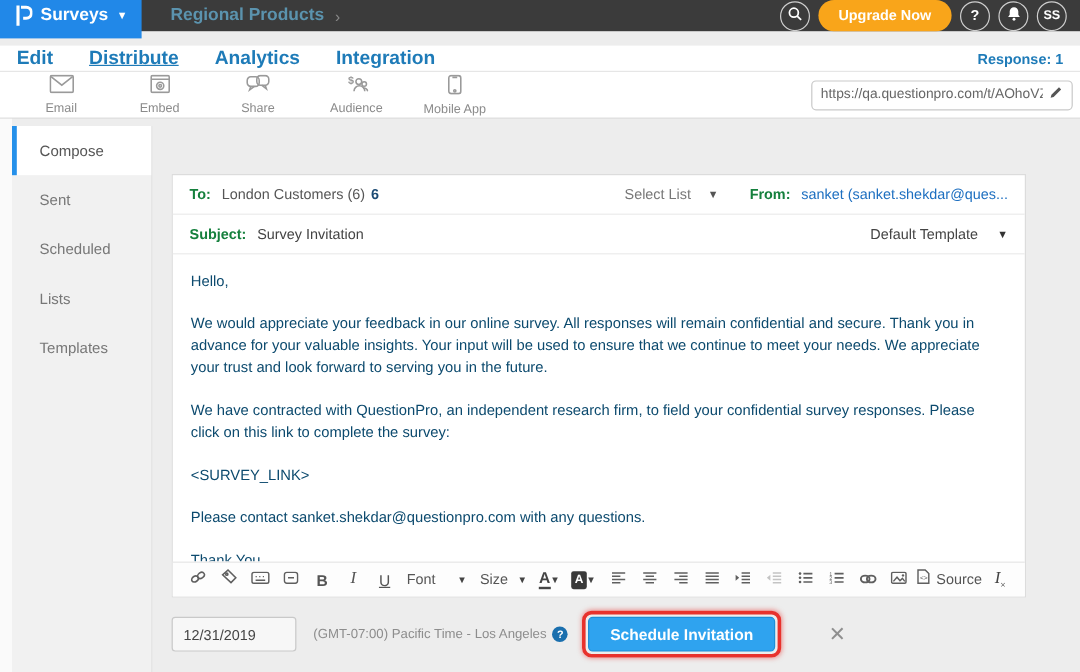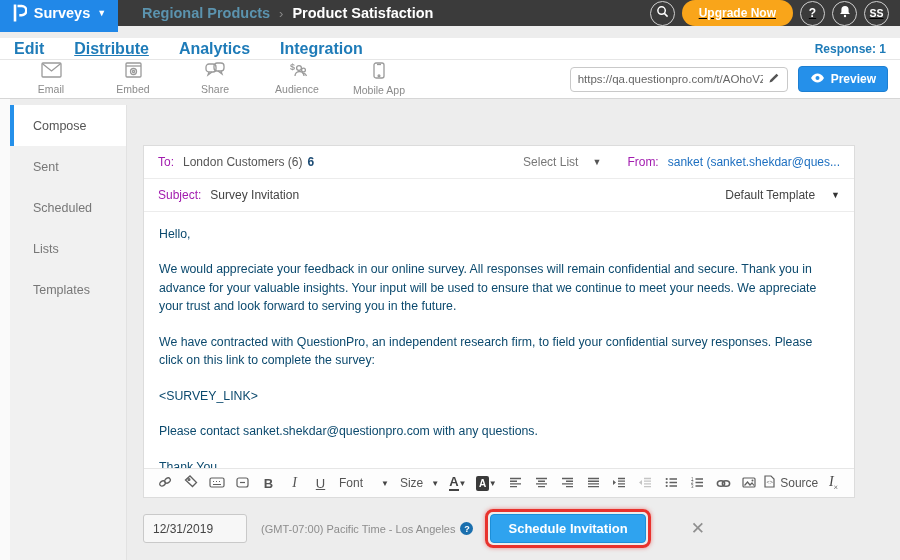--- a/index.html
+++ b/index.html
@@ -9,21 +9,21 @@
   
   .header { position:absolute; top:0; left:0; right:0; height:26px; background:#3b3b3b; display:flex; align-items:center; }
   .logo-block { height:38px; width:118px; background:#2188e8; display:flex; align-items:center; justify-content:center; gap:7px; cursor:pointer; }
   .logo-glyph { display:flex; align-items:center; }
   .logo-block .prod { color:#fff; font-size:14.5px; font-weight:600; }
   .caret { font-size:9px; color:#fff; }
   .breadcrumb { display:flex; align-items:center; gap:9px; margin-left:24px; font-size:14.5px; }
   .crumb-parent { color:#5b93ae; font-weight:600; }
   .crumb-sep { color:#8a8a8a; font-size:13px; }
   .crumb-current { color:#ffffff; font-weight:600; }
-  .header-right { margin-left:auto; display:flex; align-items:center; gap:7px; padding-right:11px;text-decoration:underline; }
+  .header-right { margin-left:auto; display:flex; align-items:center; gap:7px; padding-right:11px; }
   .circle-btn { width:25px; height:25px; border:1.5px solid #cfcfcf; border-radius:50%; display:flex; align-items:center; justify-content:center; color:#fff; font-size:12px; font-weight:700; cursor:pointer; background:transparent; }
   .upgrade-btn { background:#f9a51a; color:#fff; font-weight:700; font-size:12px; border:none; border-radius:14px; padding:6px 17px; cursor:pointer; }
 
   
   .subnav { position:absolute; top:38px; left:0; right:0; height:22px; background:#fff; border-bottom:1px solid #e6e6e6; display:flex; align-items:center; padding:0 14px; gap:30px; }
   .subnav a { font-size:16px; font-weight:700; color:#1e7bb8; text-decoration:none; cursor:pointer; }
   .subnav a.active { text-decoration:underline; }
   .response { margin-left:auto; font-size:12px; font-weight:700; color:#1e7bb8; }
 
   
@@ -40,21 +40,21 @@
   
   .main { position:absolute; top:99px; left:0; right:0; bottom:0; background:#ededed; }
   .left-gutter { position:absolute; left:0; top:0; width:10px; bottom:0; background:#fafafa; }
   .sidebar { position:absolute; left:10px; top:6px; width:117px; bottom:0; background:#f1f1f1; border-right:1px solid #e2e2e2; }
   .side-item { height:41px; display:flex; align-items:center; padding-left:19px; font-size:12.5px; color:#777; cursor:pointer; border-left:4px solid transparent; }
   .side-item.active { background:#fff; border-left:4px solid #2590ea; color:#555; }
 
   
   .panel { position:absolute; left:143px; top:46px; width:712px; height:353px; background:#fff; border:1px solid #dcdcdc; display:flex; flex-direction:column; }
   .row { height:33px; min-height:33px; border-bottom:1px solid #ececec; display:flex; align-items:center; padding:0 14px; font-size:12px; }
-  .lbl { color:#a21caf; margin-right:9px; }
+  .lbl { color:#15803d; margin-right:9px;font-weight:bold; }
   .to-value { color:#555; }
   .to-count { color:#1b4a73; font-weight:700; margin-left:5px; }
   .select-list { margin-left:auto; color:#777; display:flex; align-items:center; gap:14px; cursor:pointer; }
   .select-list .caret { color:#555; }
   .from-group { display:flex; align-items:center; margin-left:26px; }
   .from-value { color:#1d6fc0; white-space:nowrap; }
   .subject-value { color:#444; }
   .template-dd { margin-left:auto; color:#444; display:flex; align-items:center; gap:16px; cursor:pointer; }
   .template-dd .caret { color:#333; }
   .body-area { flex:1; padding:13px 15px; font-size:12.3px; color:#0c4a6e; line-height:1.5; overflow:hidden; cursor:text; }
@@ -99,21 +99,20 @@
           <path d="M3 1.5 V18.5" stroke="#fff" stroke-width="2.6"></path>
           <path d="M5.5 3 h4.2 a4.6 4.6 0 0 1 0 9.2 h-2.4" stroke="#fff" stroke-width="2.6" fill="none"></path>
         </svg>
       </span>
       <span class="prod">Surveys</span>
       <span class="caret">▼</span>
     </div>
     <div class="breadcrumb">
       <span class="crumb-parent">Regional Products</span>
       <span class="crumb-sep">›</span>
-      <span class="crumb-current">Product Satisfaction</span>
     </div>
     <div class="header-right">
       <div class="circle-btn">
         <span>
           <svg width="13" height="13" viewBox="0 0 14 14" fill="none">
             <circle cx="6" cy="6" r="4" stroke="#fff" stroke-width="1.6"></circle>
             <path d="M9 9 L12.5 12.5" stroke="#fff" stroke-width="1.6"></path>
           </svg>
         </span>
       </div>
@@ -201,29 +200,20 @@
     </div>
     <div class="url-wrap">
       <div class="url-box">
         <span class="url-text">https://qa.questionpro.com/t/AOhoVZfqml</span>
         <span>
           <svg width="12" height="12" viewBox="0 0 12 12">
             <path d="M1.5 10.5 L2.2 8 L8.5 1.7 L10.3 3.5 L4 9.8 Z" fill="#555"></path>
           </svg>
         </span>
       </div>
-      <button class="preview-btn">
-        <span>
-          <svg width="15" height="10" viewBox="0 0 15 10">
-            <path d="M1 5 C3 1.6 5.3 0.5 7.5 0.5 C9.7 0.5 12 1.6 14 5 C12 8.4 9.7 9.5 7.5 9.5 C5.3 9.5 3 8.4 1 5 Z" fill="#fff"></path>
-            <circle cx="7.5" cy="5" r="2" fill="#2590ea"></circle>
-          </svg>
-        </span>
-        <span>Preview</span>
-      </button>
     </div>
   </div>
 
   <div class="main">
     <div class="left-gutter"></div>
 
     <div class="sidebar">
       <div class="side-item active">Compose</div>
       <div class="side-item">Sent</div>
       <div class="side-item">Scheduled</div>

